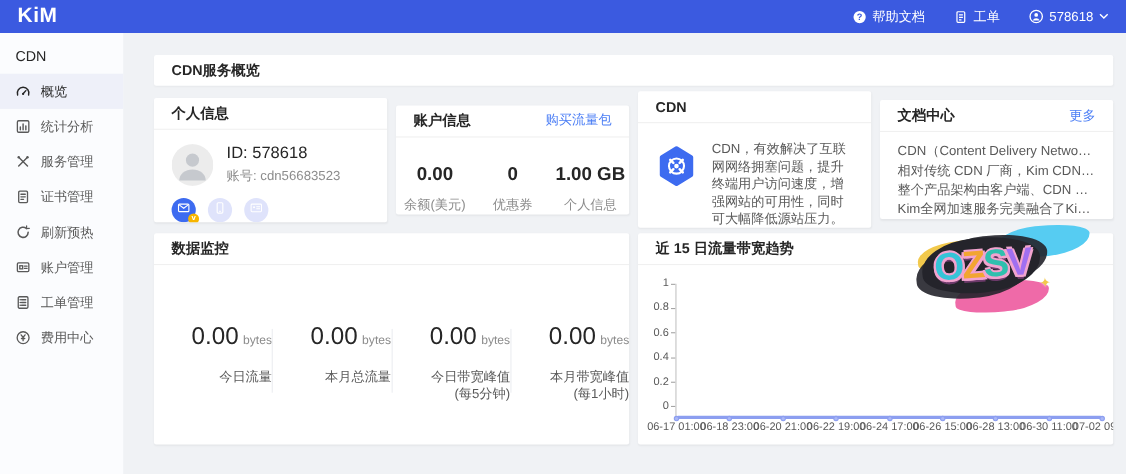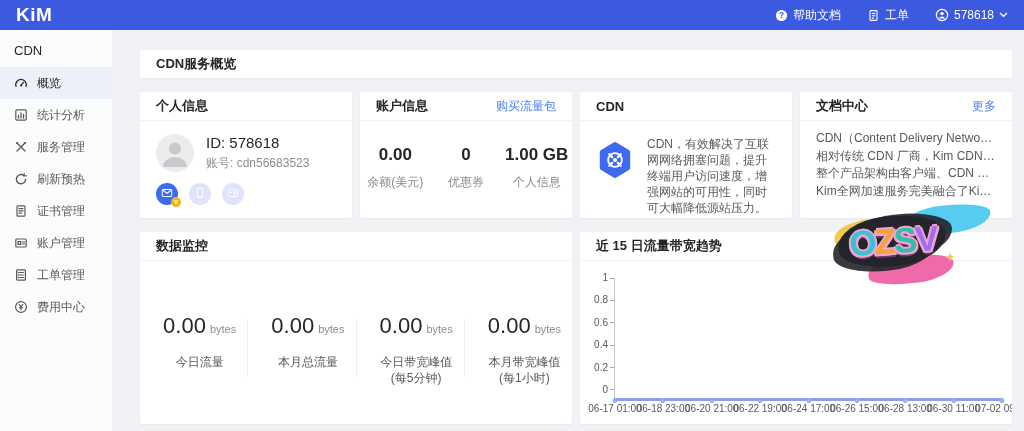--- a/index.html
+++ b/index.html
@@ -21,21 +21,21 @@
     font-size:12px;color:#595959;cursor:pointer;}
   .menu-item.active{background:#eef0f9;color:#262626;}
   .menu-icon{width:14px;height:14px;display:flex;color:#595959;flex:none;}
   .menu-item.active .menu-icon{color:#262626;}
 
   .main{flex:1;padding:20px 12px 12px 28px;position:relative;}
 
   .title-card{background:#fff;height:28px;border-radius:2px;display:flex;align-items:center;
     padding-left:16px;font-size:13px;font-weight:bold;color:#262626;box-shadow:0 1px 2px rgba(0,0,0,.04);}
 
-  .row1{display:flex;gap:8px;margin-top:14px;height:126px;}
+  .row1{display:flex;gap:8px;margin-top:14px;height:106px;align-items:center;}
   .row2{display:flex;gap:8px;margin-top:14px;height:192px;}
   .card{background:#fff;border-radius:2px;flex:1;box-shadow:0 1px 2px rgba(0,0,0,.05);overflow:hidden;}
   .card-header{height:29px;display:flex;align-items:center;justify-content:space-between;
     padding:0 16px;border-bottom:1px solid #f0f0f0;font-size:13px;font-weight:bold;color:#262626;}
   .card-link{font-size:12px;color:#4a7df5;font-weight:normal;cursor:pointer;}
 
   
   .personal-body{padding:13px 16px 0;}
   .profile-row{display:flex;align-items:center;gap:12px;}
   .avatar{width:38px;height:38px;border-radius:50%;overflow:hidden;flex:none;}
@@ -60,21 +60,21 @@
   .cdn-icon{width:38px;height:38px;flex:none;margin-top:5px;}
   .cdn-col{flex:1;}
   .cdn-text{font-size:12px;color:#595959;line-height:16px;}
 
   
   .docs-body{padding:9px 16px 0;font-size:12px;color:#595959;}
   .doc-item{line-height:17.5px;white-space:nowrap;overflow:hidden;text-overflow:ellipsis;cursor:pointer;}
 
   
   .monitor-body{display:flex;padding-top:52px;align-items:flex-start;}
-  .mon-stat{flex:1;text-align:center;margin-left:12px;}
+  .mon-stat{flex:1;text-align:right;margin-left:12px;}
   .mon-divider{width:1px;height:58px;background:#ebedf1;margin-top:6px;flex:none;}
   .mon-value{font-size:22px;color:#262626;}
   .mon-unit{font-size:11px;color:#8c8c8c;margin-left:4px;}
   .mon-label{margin-top:15px;font-size:12px;color:#595959;line-height:16px;}
 
   
   .chart-body{padding:12px 10px 0 8px;}
   .chart-area{display:flex;}
   .y-axis{width:26px;height:122px;display:flex;flex-direction:column;justify-content:space-between;
     align-items:flex-end;font-size:10px;color:#595959;}
@@ -176,35 +176,35 @@
             <path d="M3 3 L11 11"></path>
             <path d="M11 3 L3 11"></path>
             <circle cx="3" cy="3" r="1.1" fill="currentColor" stroke="none"></circle>
             <circle cx="11" cy="3" r="1.1" fill="currentColor" stroke="none"></circle>
           </svg>
       </span>
       <span>服务管理</span>
     </div>
     <div class="menu-item">
       <span class="menu-icon">
+        <svg viewBox="0 0 14 14" fill="none" stroke="currentColor" stroke-width="1.2" stroke-linecap="round">
+            <rect x="3" y="1.8" width="8" height="10.4" rx="1"></rect>
+            <path d="M5 4.6 H9 M5 6.9 H9 M5 9.2 H7.4"></path>
+          </svg>
+      </span>
+      <span>证书管理</span>
+    </div>
+    <div class="menu-item">
+      <span class="menu-icon">
         <svg viewBox="0 0 14 14" fill="none" stroke="currentColor" stroke-width="1.4" stroke-linecap="round">
             <path d="M11.6 7.2 a4.6 4.6 0 1 1 -1.6 -3.5"></path>
             <path d="M10.2 1.4 L10.1 3.9 L12.6 3.7" stroke-width="1.1"></path>
           </svg>
       </span>
       <span>刷新预热</span>
-    </div>
-    <div class="menu-item">
-      <span class="menu-icon">
-        <svg viewBox="0 0 14 14" fill="none" stroke="currentColor" stroke-width="1.2" stroke-linecap="round">
-            <rect x="3" y="1.8" width="8" height="10.4" rx="1"></rect>
-            <path d="M5 4.6 H9 M5 6.9 H9 M5 9.2 H7.4"></path>
-          </svg>
-      </span>
-      <span>证书管理</span>
     </div>
     <div class="menu-item">
       <span class="menu-icon">
         <svg viewBox="0 0 14 14" fill="none" stroke="currentColor" stroke-width="1.2" stroke-linecap="round">
             <rect x="1.8" y="3" width="10.4" height="8" rx="1"></rect>
             <rect x="4" y="5.6" width="2.6" height="2.8"></rect>
             <path d="M8.2 6 H10.6 M8.2 8 H10.6"></path>
           </svg>
       </span>
       <span>账户管理</span>

